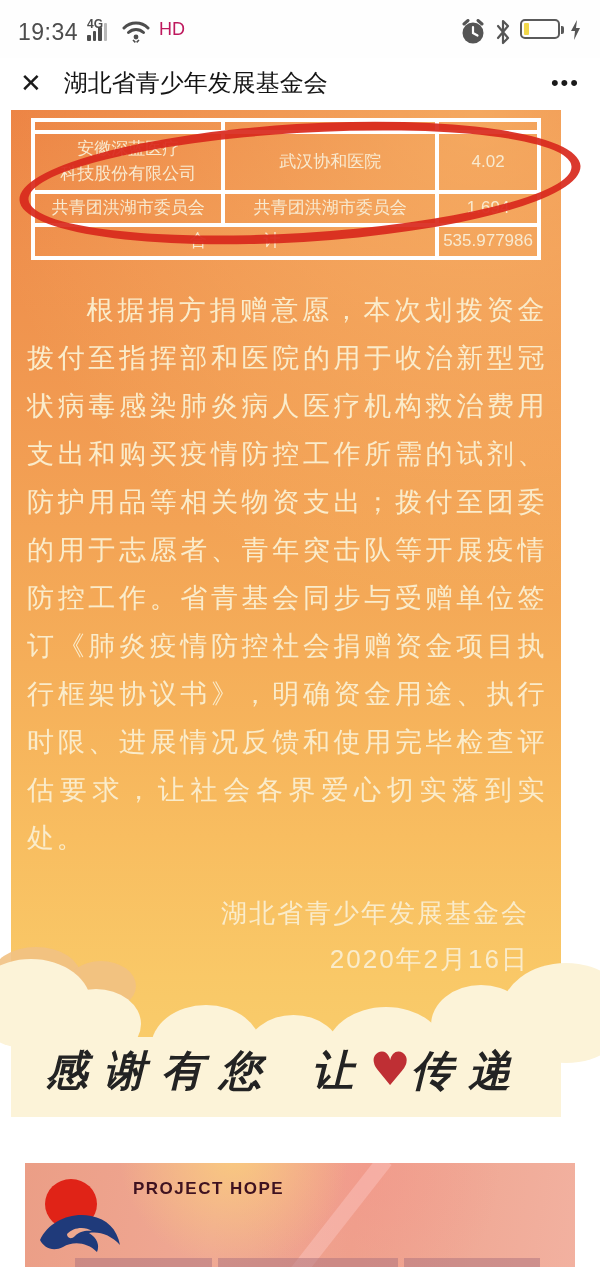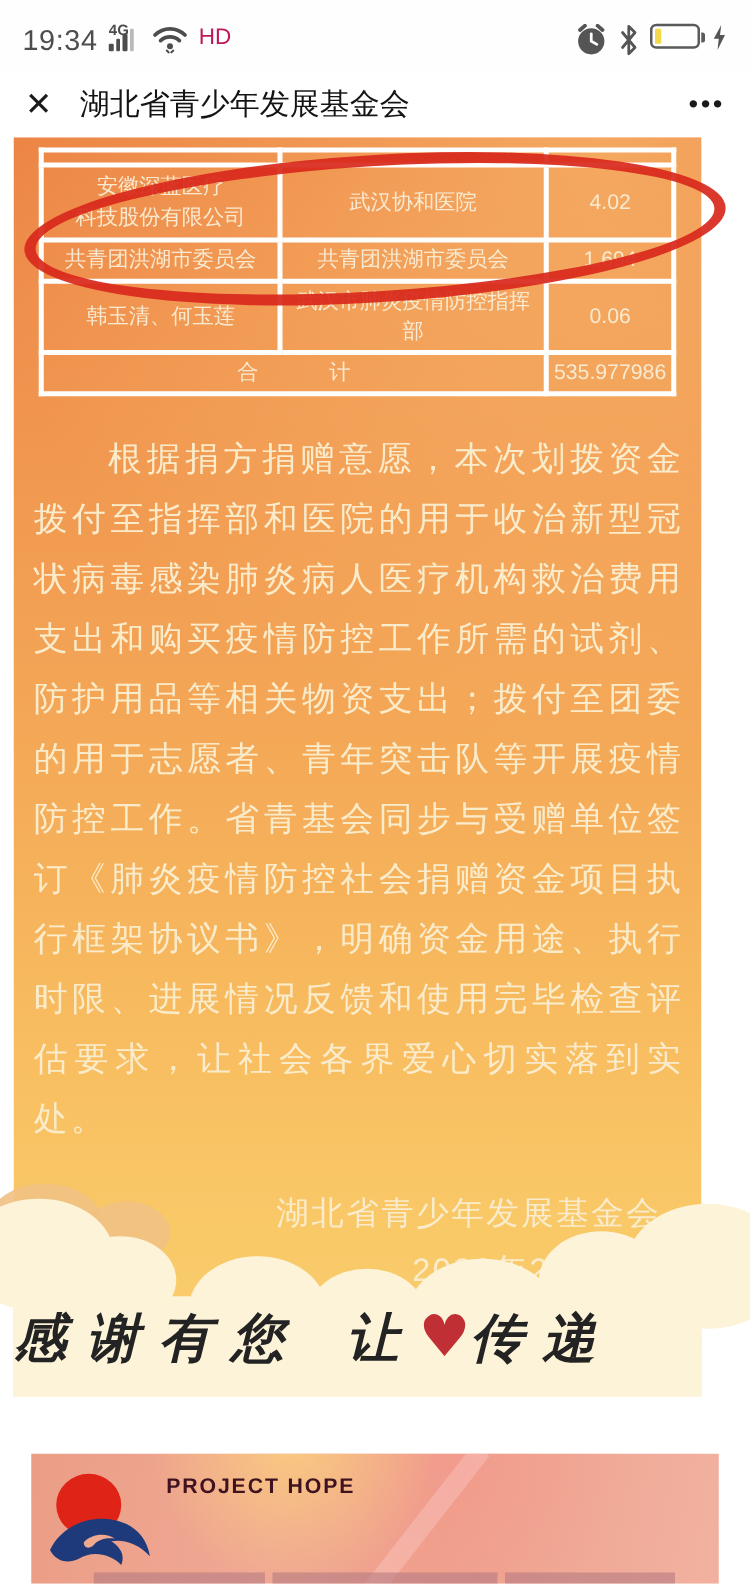--- a/index.html
+++ b/index.html
@@ -88,21 +88,21 @@
   .c4 { width:95px;  height:75px; left:235px; top:48px; }
   .c5 { width:120px; height:90px; left:315px; top:40px; }
   .c6 { width:100px; height:80px; left:420px; top:18px; }
   .c7 { width:130px; height:100px; left:490px; top:-4px; }
   .t1 { width:90px; height:60px; left:-20px; top:-20px; }
   .t2 { width:70px; height:50px; left:55px; top:-6px; }
   .t3 { width:60px; height:45px; left:480px; top:72px; background:#f3cf96; }
 
   
   .callig {
-    position:absolute; left:0; right:0; bottom:18px; 
+    position:absolute; left:0; right:0; bottom:18px; text-align:center;
     color:#232323; font-size:42px; font-style:italic; font-weight:600;
     font-family:"DejaVu Serif","Liberation Serif",serif; letter-spacing:16px;
   }
   .callig .gap { display:inline-block; width:34px; }
   .callig .heart { color:#bf2f34; font-style:normal; font-size:46px; letter-spacing:0; }
 
   
   .banner {
     position:absolute; top:1163px; left:25px; width:550px; height:104px;
     background:
@@ -197,25 +197,20 @@
     <tr class="row-1">
       <td>安徽深蓝医疗
 科技股份有限公司</td>
       <td>武汉协和医院</td>
       <td>4.02</td>
     </tr>
     <tr class="row-3">
       <td>共青团洪湖市委员会</td>
       <td>共青团洪湖市委员会</td>
       <td>1.694</td>
-    </tr>
-    <tr class="row-4">
-      <td>韩玉清、何玉莲</td>
-      <td>武汉市肺炎疫情防控指挥部</td>
-      <td>0.06</td>
     </tr>
     <tr class="row-total">
       <td colspan="2" class="total-label">合  计</td>
       <td>535.977986</td>
     </tr>
   </tbody>
     </table>
 
   <div class="red-ellipse"></div>
 

